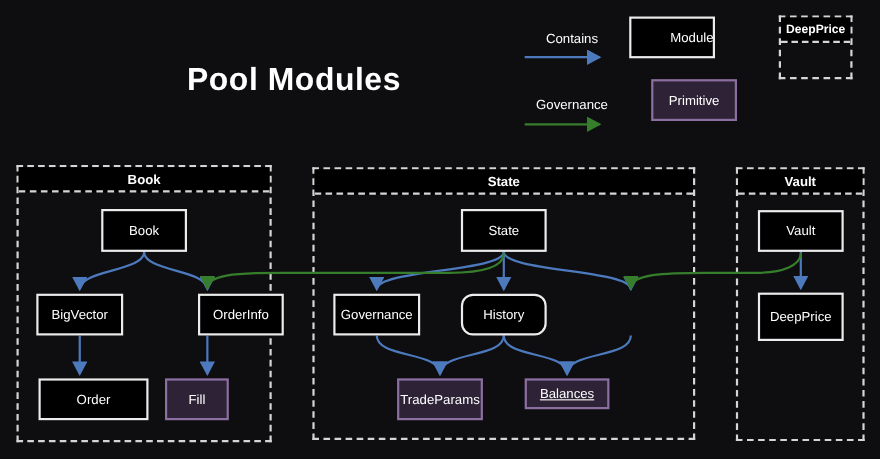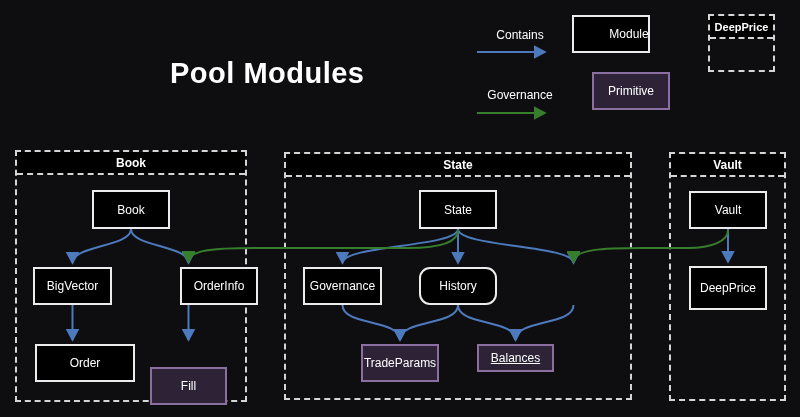--- a/index.html
+++ b/index.html
@@ -79,21 +79,21 @@
       <path d="M477,113 L545,113" marker-end="url(#arrow-green)"></path>
       <path d="M458,230 C458,243 438,248 408,248 L255,248 C213,248 188.5,250 188.5,262" marker-end="url(#arrow-green)"></path>
       <path d="M728,230 C728,241 712,248 688,248 L642,248 C604,248 573.5,249 573.5,262" marker-end="url(#arrow-green)"></path>
     </g>
   </svg>
 
   <div class="node" style="left:92px;top:190px;width:78px;height:39px;">Book</div>
   <div class="node" style="left:33px;top:267px;width:79px;height:38px;">BigVector</div>
   <div class="node" style="left:150px;top:267px;width:78px;height:38px;margin-left:30px;">OrderInfo</div>
   <div class="node" style="left:35px;top:344px;width:100px;height:38px;">Order</div>
-  <div class="node primitive" style="left:150px;top:344px;width:77px;height:38px;margin-top:23px;">Fill</div>
+  <div class="node primitive" style="left:150px;top:344px;width:58px;height:38px;">Fill</div>
 
   <div class="node" style="left:419px;top:190px;width:78px;height:39px;">State</div>
   <div class="node" style="left:303px;top:267px;width:79px;height:38px;">Governance</div>
   <div class="node" style="left:419px;top:267px;width:78px;height:38px;border-radius:11px;">History</div>
   <div class="node primitive" style="left:361px;top:344px;width:78px;height:38px;">TradeParams</div>
   <div class="node primitive" style="left:477px;top:344px;width:77px;height:28px;text-decoration:underline;">Balances</div>
 
   <div class="node" style="left:689px;top:191px;width:78px;height:38px;">Vault</div>
   <div class="node" style="left:689px;top:266px;width:78px;height:44px;">DeepPrice</div>
 

